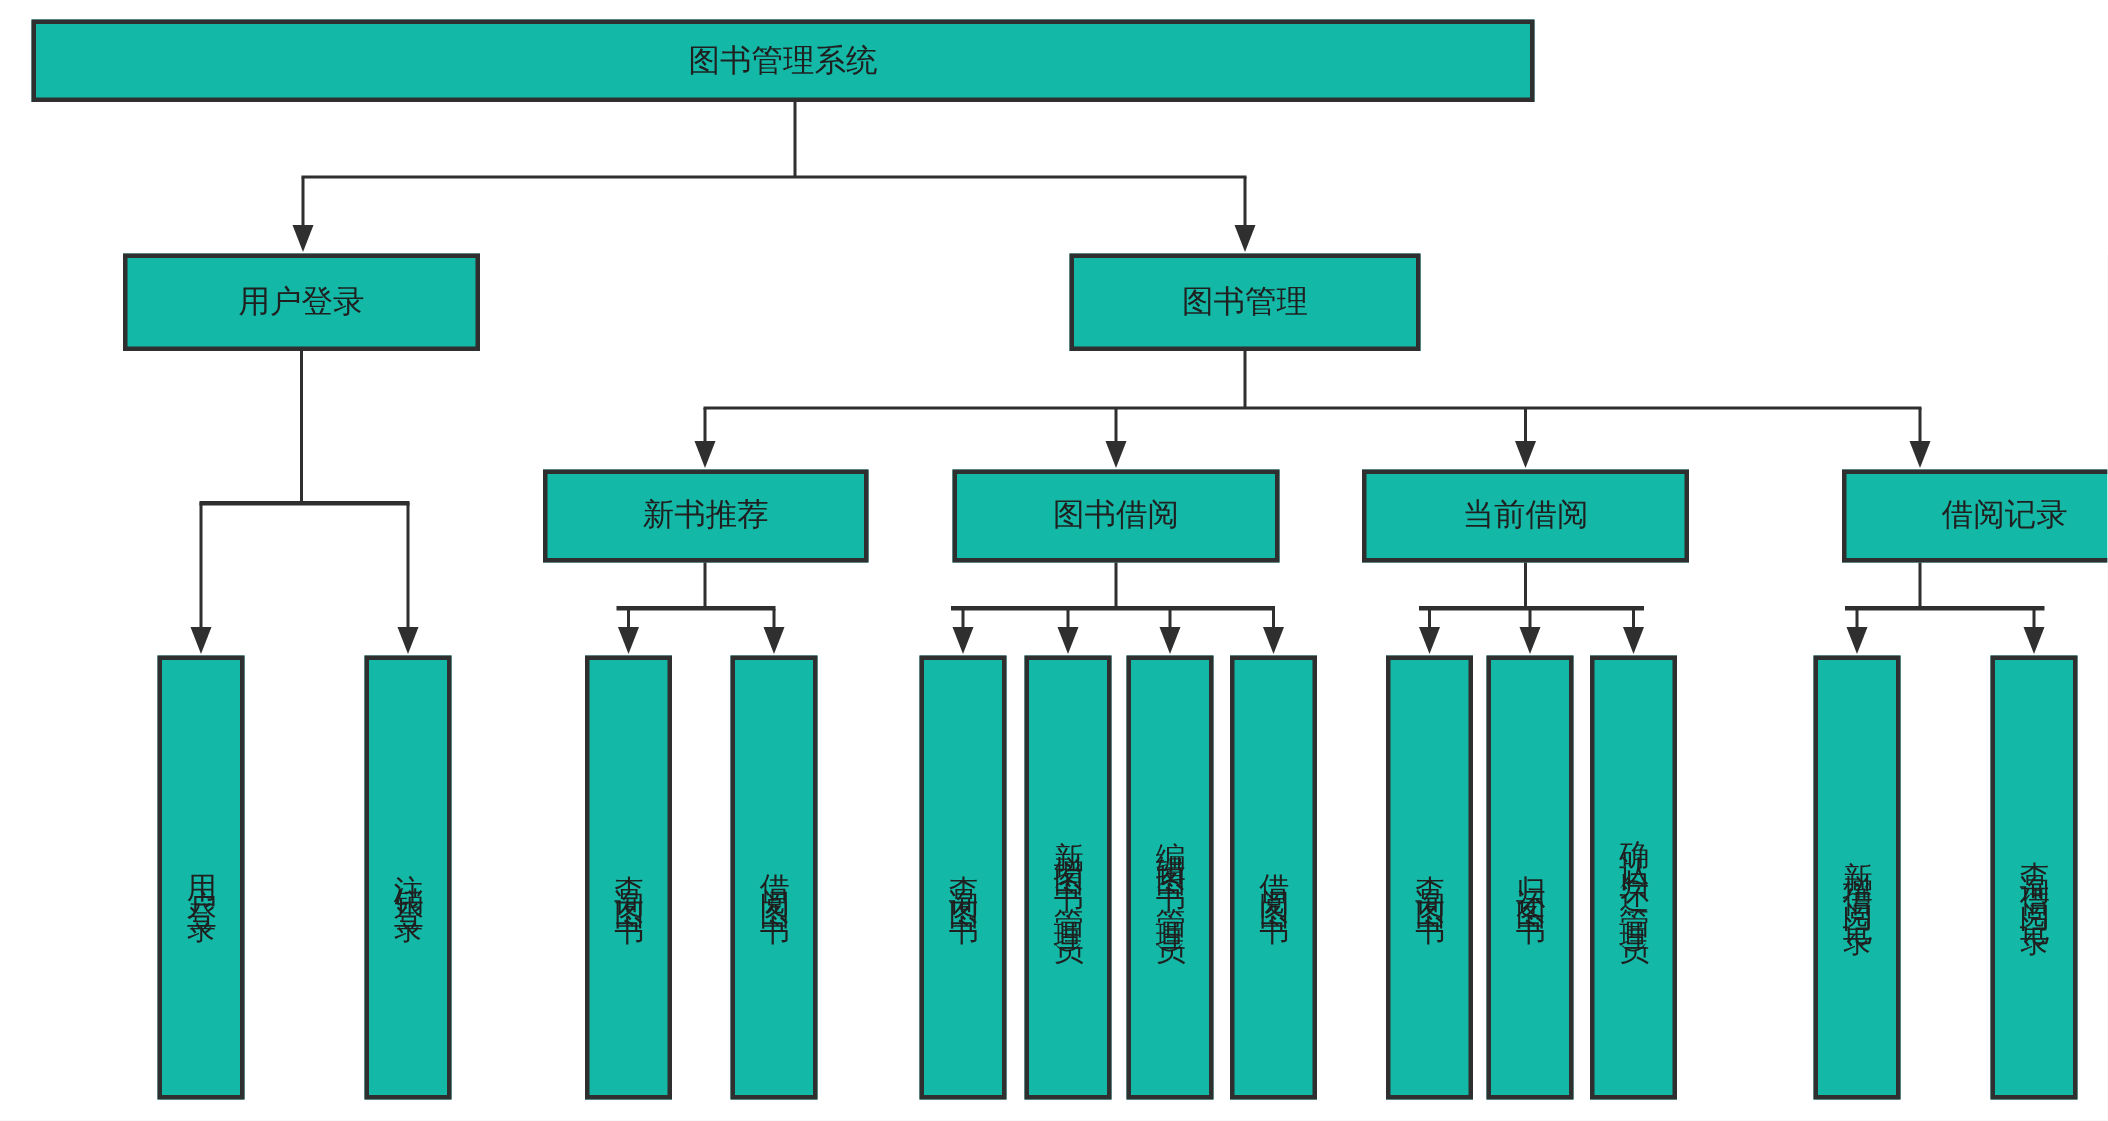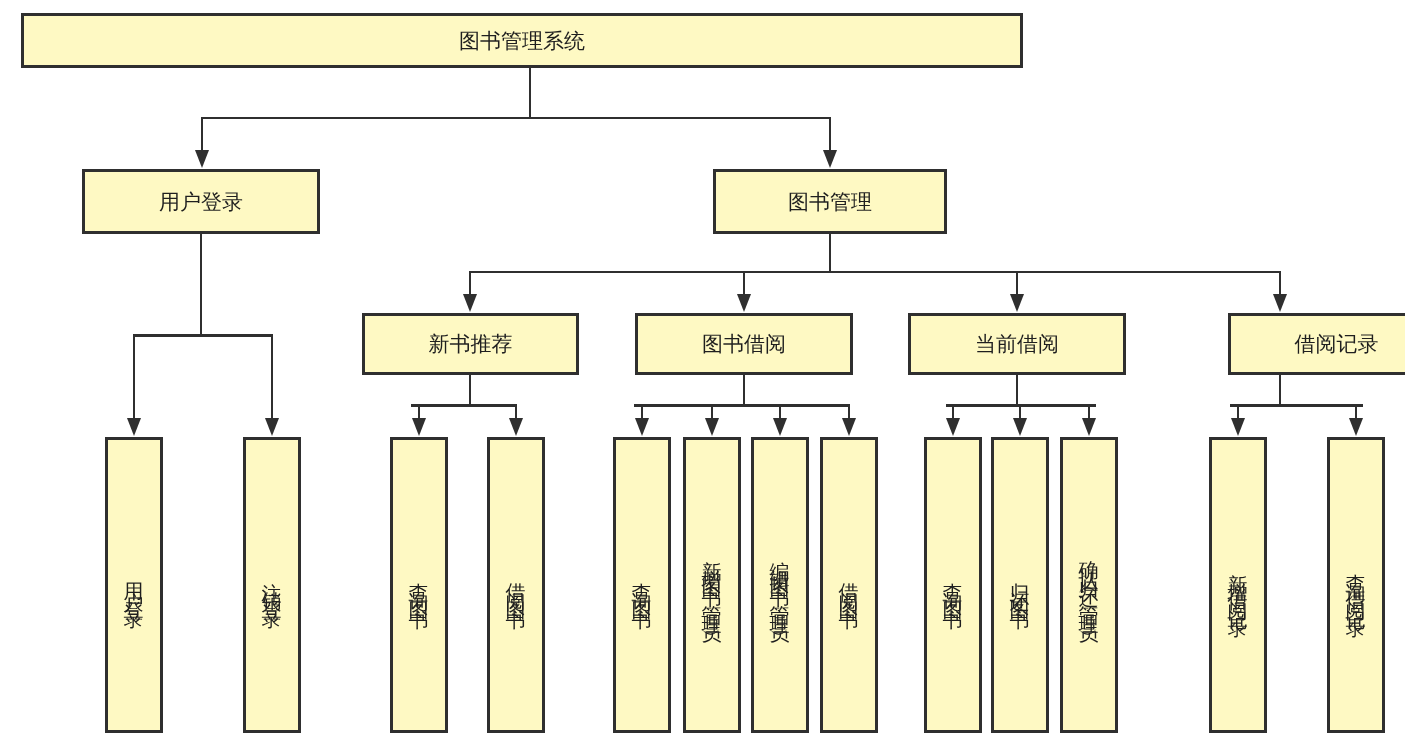--- a/index.html
+++ b/index.html
@@ -10,21 +10,21 @@
     --background:#ffffff;
   }
   *{margin:0;padding:0;box-sizing:border-box}
   html,body{background:#f4f4f4}
   body{font-family:"Liberation Sans","DejaVu Sans",sans-serif}
   .canvas{
     position:relative;width:1405px;height:747px;
     background:var(--background);overflow:hidden;color:var(--text)
   }
   .box{
-    position:absolute;border:3px solid var(--box-border);background:#fef9c3;
+    position:absolute;border:3px solid var(--box-border);background:#14b8a6;
     display:flex;align-items:center;justify-content:center;
     font-size:21px;color:var(--text);text-align:center;line-height:1.2
   }
   .box.v{
     writing-mode:vertical-rl;text-orientation:mixed;
     font-size:20px;letter-spacing:9px;line-height:1
   }
   .vl{position:absolute;display:block;width:2px;background:var(--line)}
   .hl{position:absolute;display:block;height:2px;background:var(--line)}
   .fan{height:3px}

